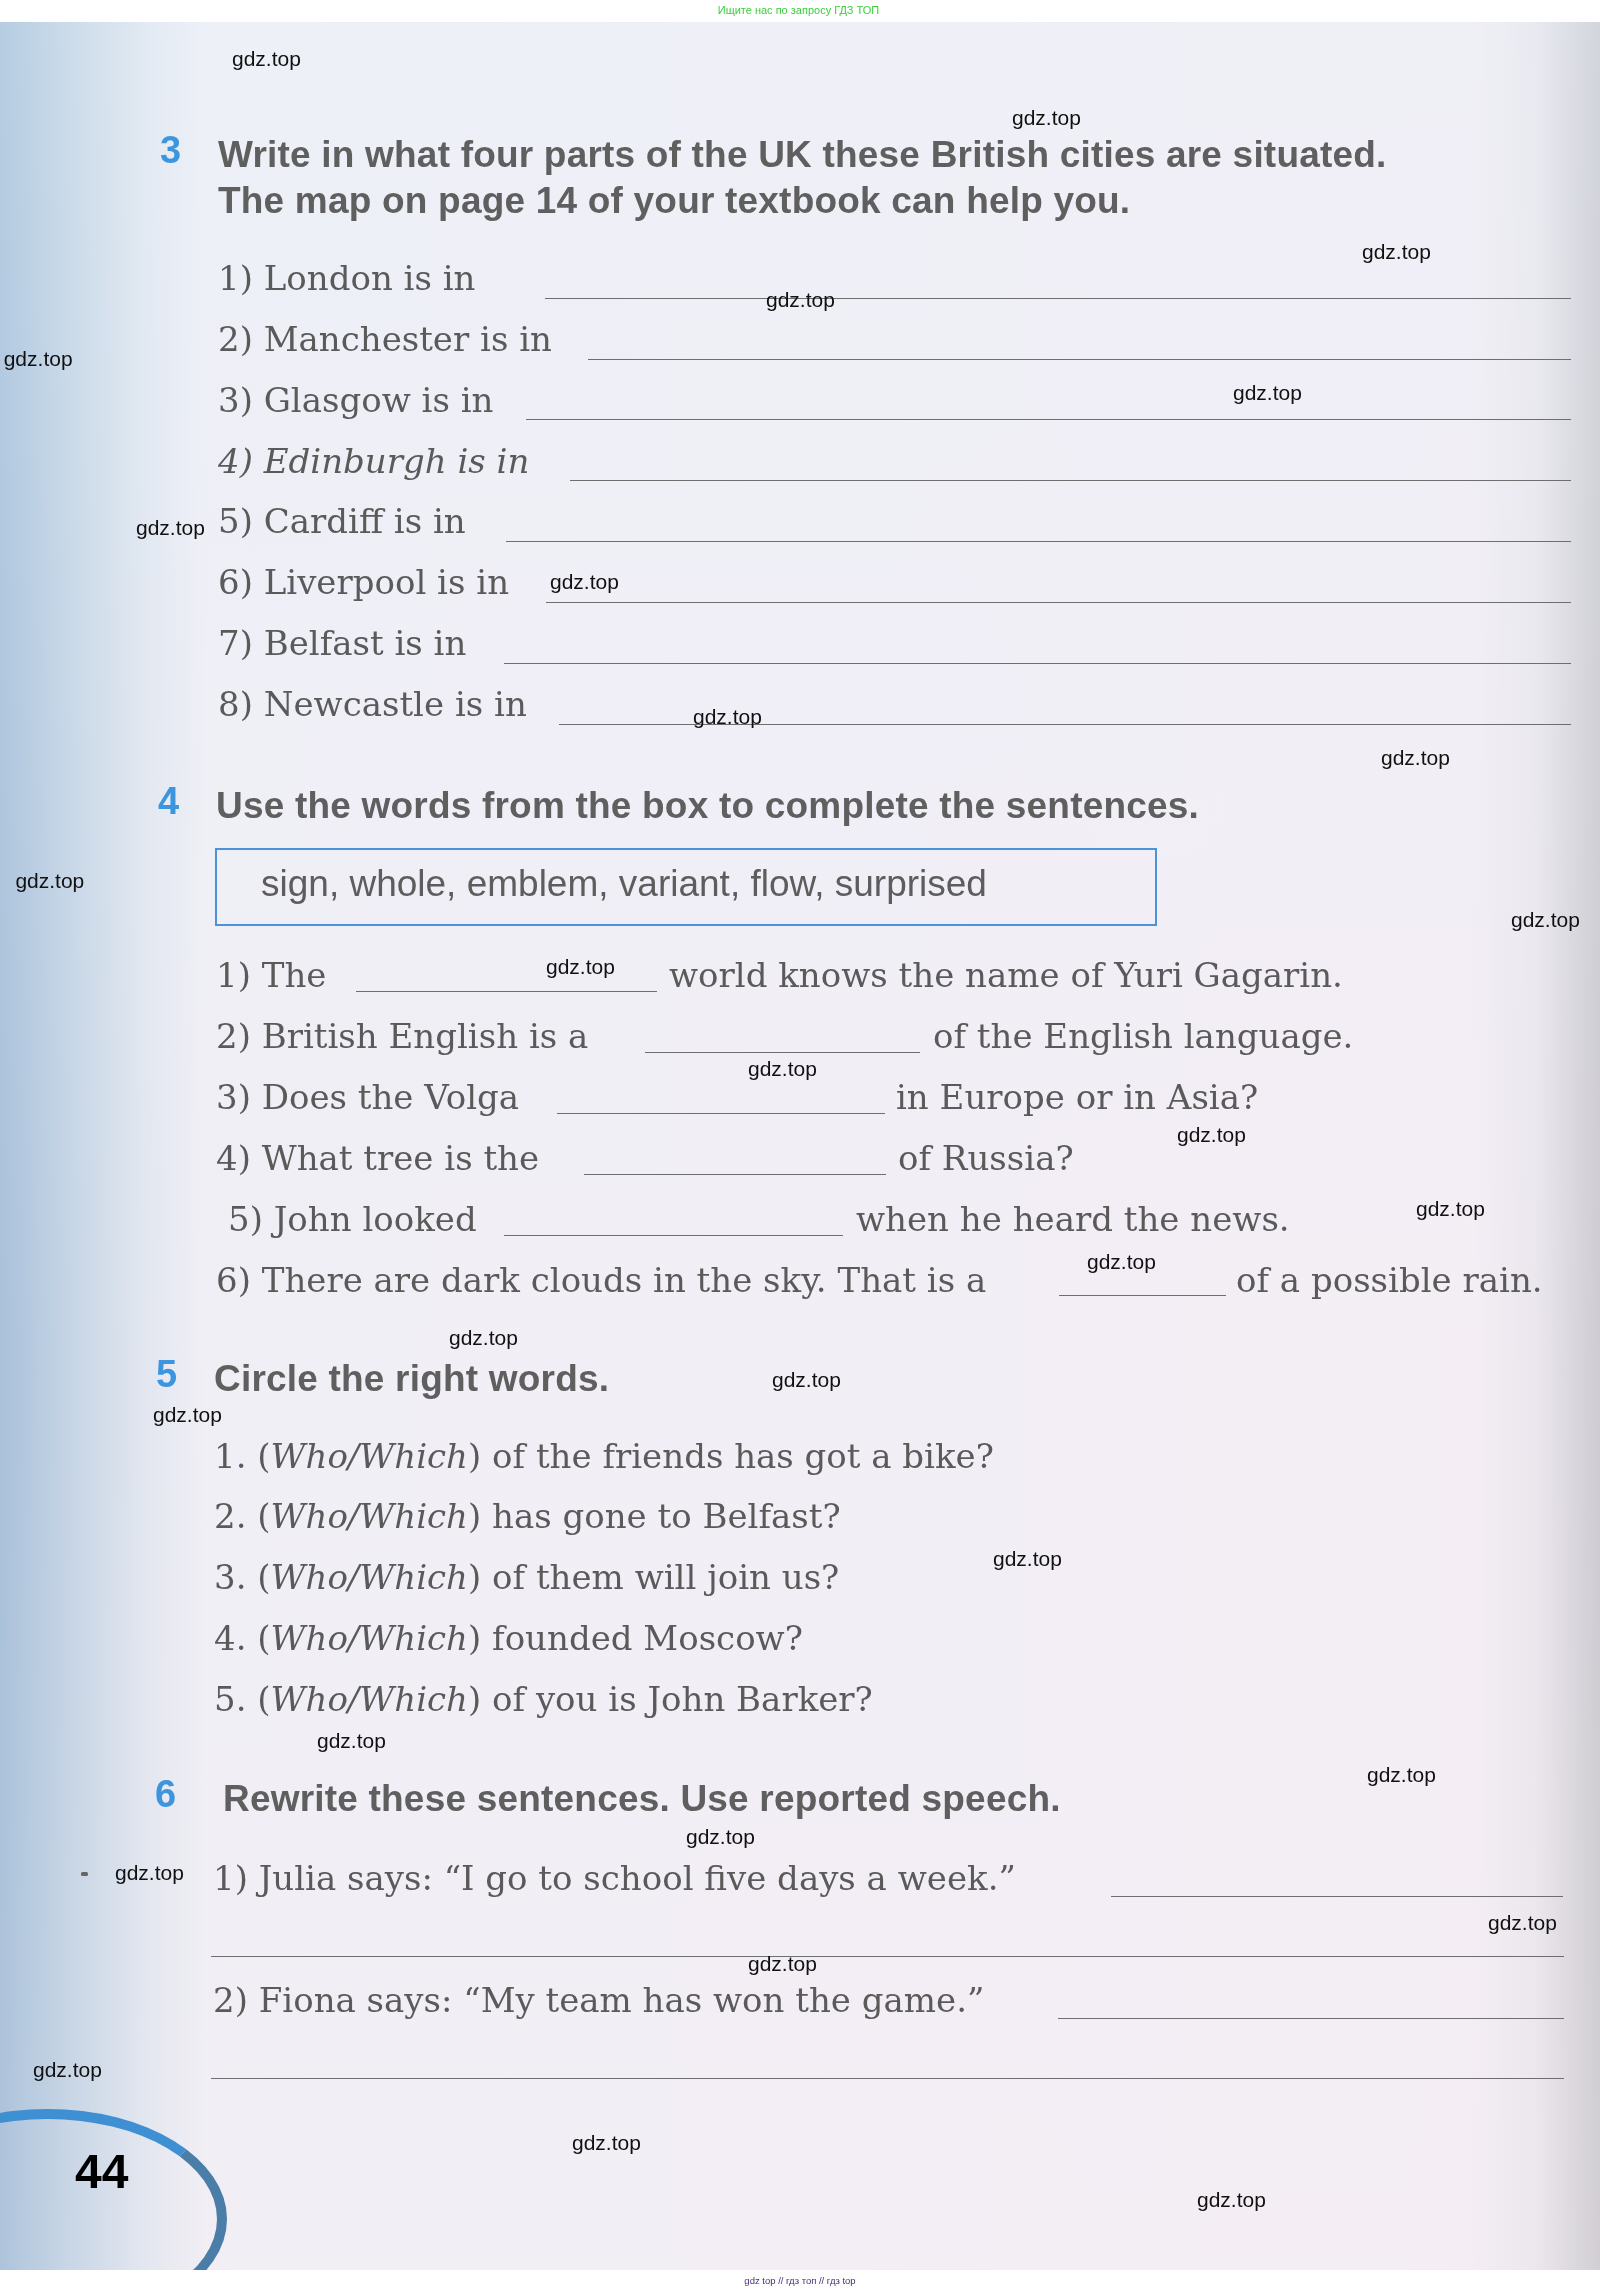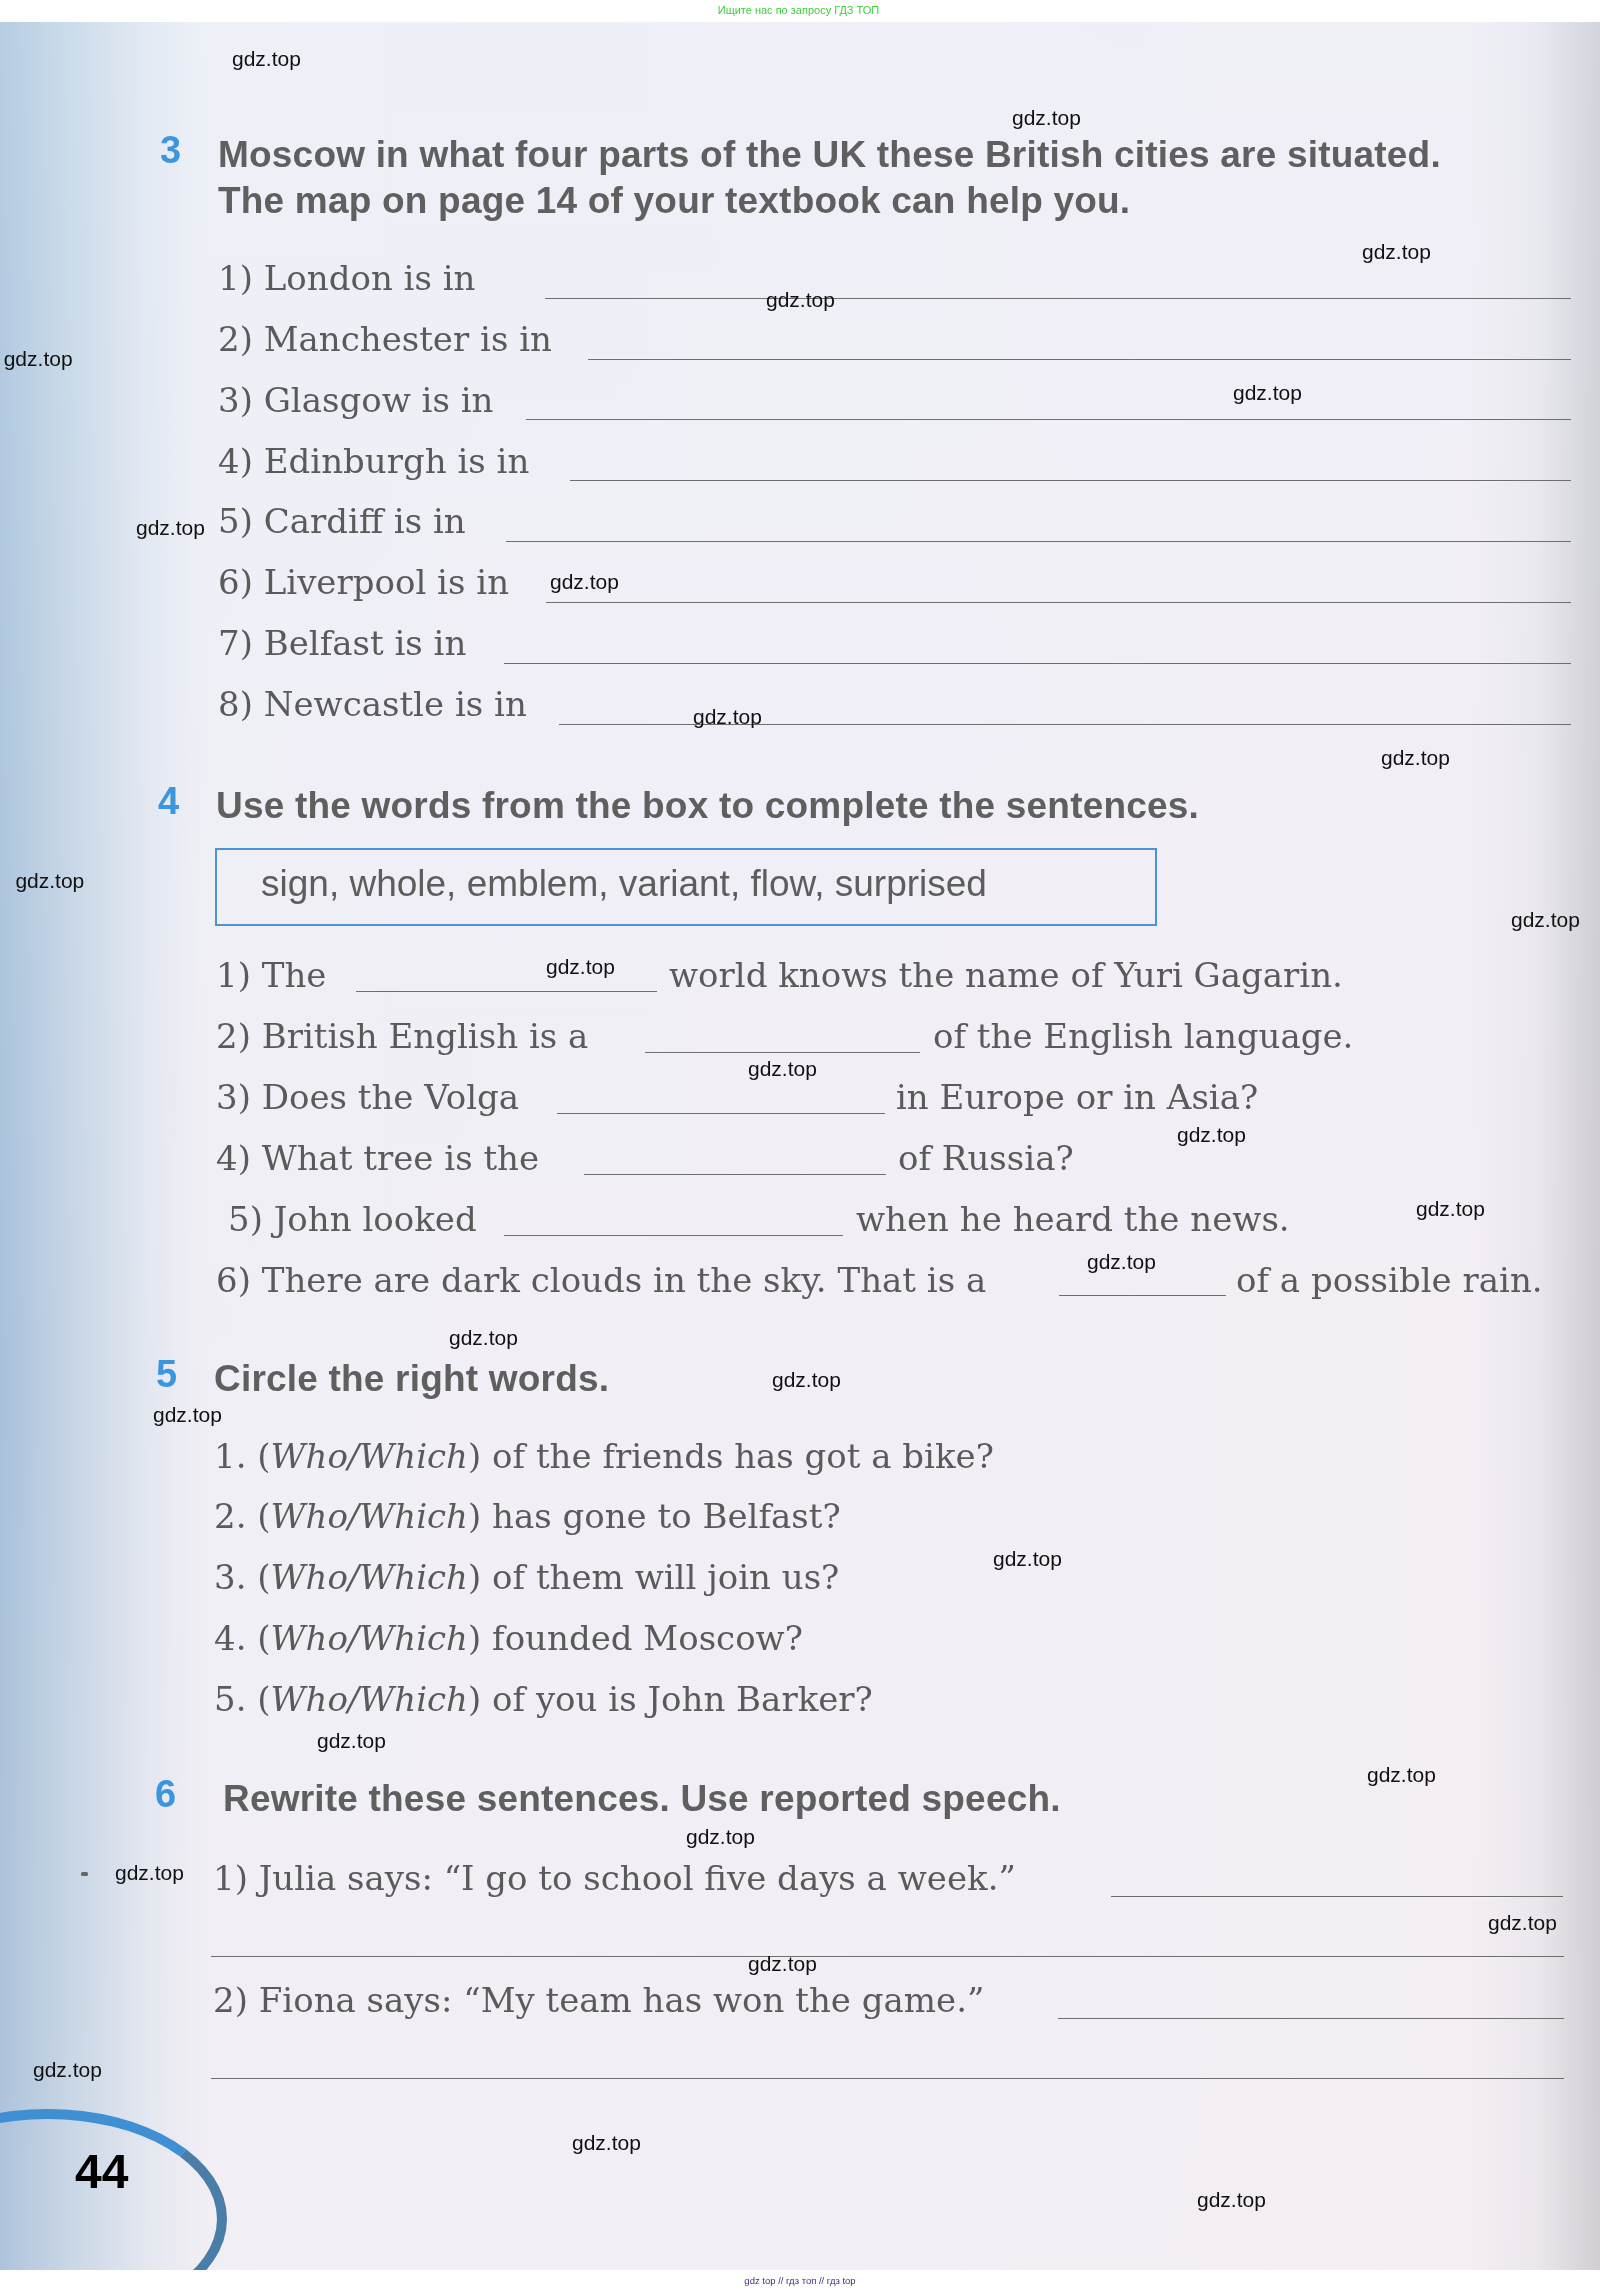--- a/index.html
+++ b/index.html
@@ -27,30 +27,30 @@
   .dot { position:absolute; left:81px; top:1872px; width:6.6px; height:4.4px; background:#666; border-radius:1.5px; }
 </style>
 </head>
 <body>
 
 <div class="top-banner"><span>Ищите нас по запросу ГДЗ ТОП</span></div>
 
 <div class="page"></div>
 
 <div class="num" style="left:160px;top:129px;">3</div>
-<div class="heading" style="left:218px;top:132px;">Moscow in what four parts of the UK these British cities are situated.</div>
+<div class="heading" style="left:218px;top:132px;">Write in what four parts of the UK these British cities are situated.</div>
 <div class="heading" style="left:218px;top:178px;">The map on page 14 of your textbook can help you.</div>
 
 <div class="line-item" style="left:218px;top:258px;">1) London is in</div>
 <div class="blank" style="left:545px;top:298px;width:1026px;"></div>
 <div class="line-item" style="left:218px;top:319px;">2) Manchester is in</div>
 <div class="blank" style="left:588px;top:359px;width:983px;"></div>
 <div class="line-item" style="left:218px;top:380px;">3) Glasgow is in</div>
 <div class="blank" style="left:526px;top:419px;width:1045px;"></div>
-<div class="line-item" style="left:218px;top:441px;">4) Edinburgh is in</div>
+<div class="line-item" style="left:218px;top:441px;font-style:italic;">4) Edinburgh is in</div>
 <div class="blank" style="left:570px;top:480px;width:1001px;"></div>
 <div class="line-item" style="left:218px;top:501px;">5) Cardiff is in</div>
 <div class="blank" style="left:506px;top:541px;width:1065px;"></div>
 <div class="line-item" style="left:218px;top:562px;">6) Liverpool is in</div>
 <div class="blank" style="left:546px;top:602px;width:1025px;"></div>
 <div class="line-item" style="left:218px;top:623px;">7) Belfast is in</div>
 <div class="blank" style="left:504px;top:663px;width:1067px;"></div>
 <div class="line-item" style="left:218px;top:684px;">8) Newcastle is in</div>
 <div class="blank" style="left:559px;top:724px;width:1012px;"></div>
 

